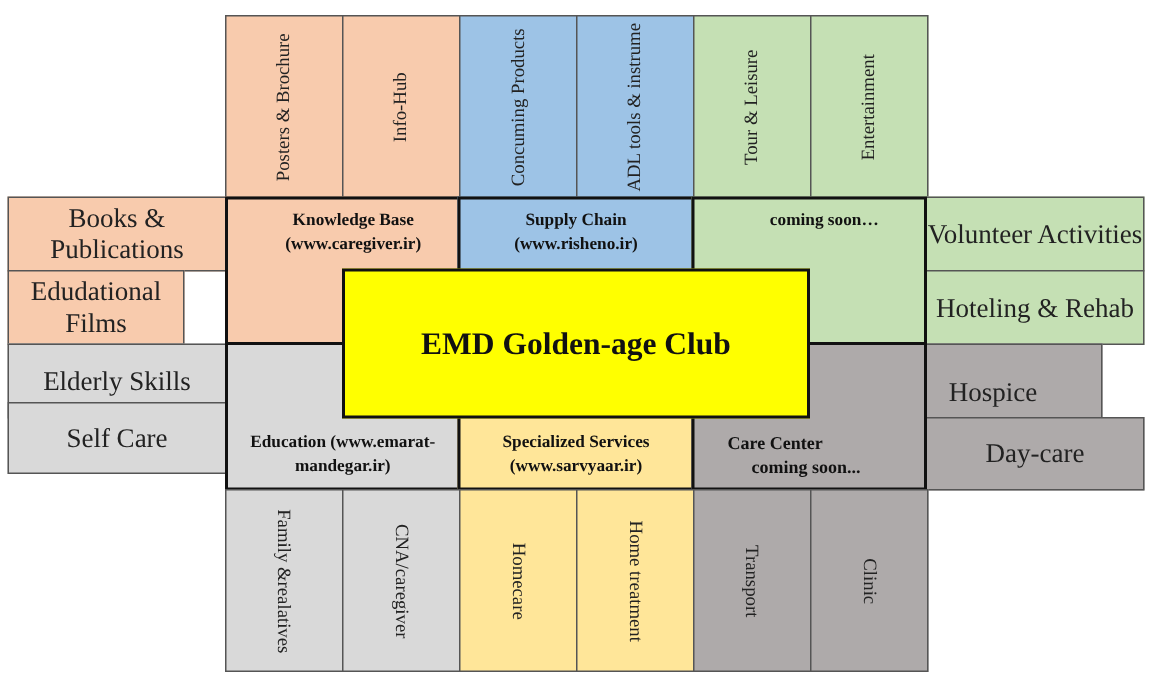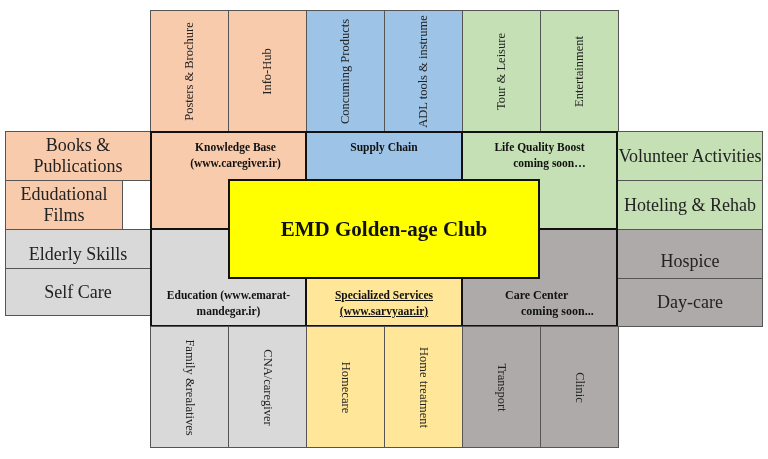--- a/index.html
+++ b/index.html
@@ -58,54 +58,54 @@
 <div class="cell side lgray" style="left:5px;top:268px;width:146px;height:48px;">
     <span>Self Care</span>
   </div>
 
 <div class="cell side green" style="left:617px;top:131px;width:146px;height:50px;">
     <span>Volunteer Activities</span>
   </div>
 <div class="cell side green" style="left:617px;top:180px;width:146px;height:50px;">
     <span>Hoteling &amp; Rehab</span>
   </div>
-<div class="cell side dgray" style="left:617px;top:229px;width:146px;height:64px;">
+<div class="cell side dgray" style="left:589px;top:229px;width:146px;height:64px;">
     <span>Hospice</span>
   </div>
 <div class="cell side dgray" style="left:617px;top:278px;width:146px;height:49px;">
     <span>Day-care</span>
   </div>
 
 <div class="zone peach" style="left:150px;top:131px;width:157px;height:99px;"></div>
 <div class="zone blue" style="left:305px;top:131px;width:158px;height:99px;"></div>
 <div class="zone green" style="left:461px;top:131px;width:157px;height:99px;"></div>
 <div class="zone lgray" style="left:150px;top:228px;width:157px;height:99px;"></div>
 <div class="zone ltyel" style="left:305px;top:228px;width:158px;height:99px;"></div>
 <div class="zone dgray" style="left:461px;top:228px;width:157px;height:99px;"></div>
 
 <div class="zlabel" style="left:152px;top:139px;width:167px;">
   <div>Knowledge Base</div>
   <div>(www.caregiver.ir)</div>
 </div>
 <div class="zlabel" style="left:307px;top:139px;width:154px;">
   <div>Supply Chain</div>
+  <div>(www.risheno.ir)</div>
 </div>
 <div class="zlabel" style="left:463px;top:139px;width:153px;">
-  <div>Life Quality Boost</div>
   <div style="padding-left:20px;">coming soon…</div>
 </div>
 <div class="zlabel" style="left:152px;top:287px;width:153px;">
   <div>Education  (www.emarat-</div>
   <div>mandegar.ir)</div>
 </div>
-<div class="zlabel" style="left:307px;top:287px;width:154px;text-decoration:underline;">
+<div class="zlabel" style="left:307px;top:287px;width:154px;">
   <div>Specialized Services</div>
   <div>(www.sarvyaar.ir)</div>
 </div>
-<div class="zlabel" style="left:463px;top:287px;width:153px;text-align:left;font-size:12px;margin-left:20px;">
+<div class="zlabel" style="left:463px;top:287px;width:153px;text-align:left;font-size:12px;">
   <div style="padding-left:22px;">Care Center</div>
   <div style="padding-left:38px;">coming soon...</div>
 </div>
 
 <div class="center">
     <span>EMD Golden-age Club</span>
   </div>
 
 <div class="cell vert down lgray" style="left:150px;top:326px;width:79px;height:122px;">
     <span>Family &amp;realatives</span>

